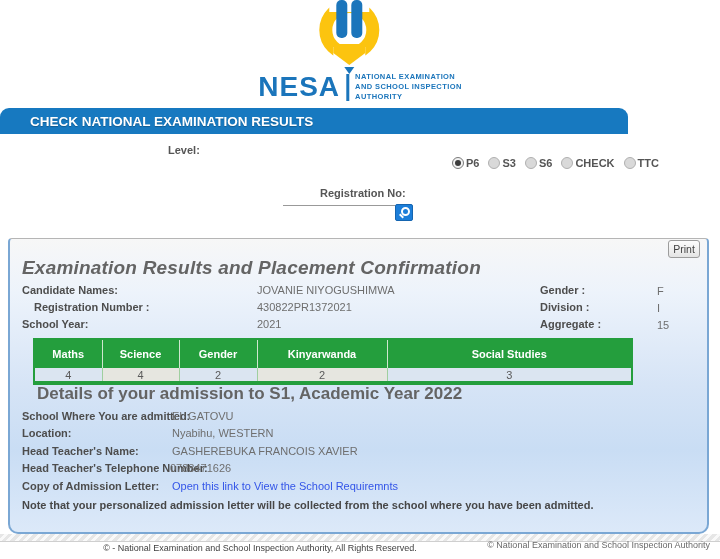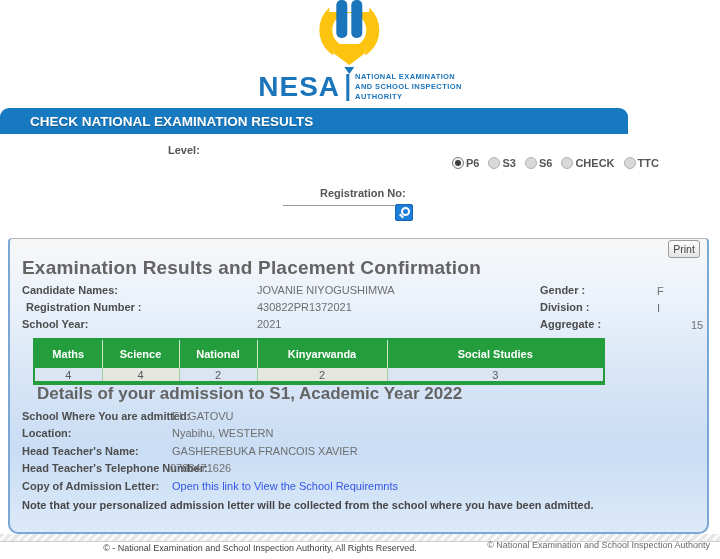--- a/index.html
+++ b/index.html
@@ -42,21 +42,21 @@
   .mag { width:9px; height:9px; border:2px solid #fff; border-radius:50%; position:relative; margin-left:2px; margin-top:-2px; }
   .mag::after { content:""; position:absolute; left:-4px; top:6px; width:5px; height:2px; background:#fff; transform:rotate(45deg); }
 
   
   .panel { position:absolute; left:8px; top:238px; width:701px; height:296px;
            background:linear-gradient(180deg,#f7f7f7 0%, #edf3fb 18%, #d6e4f6 50%, #c9ddf4 72%, #dce9f9 100%);
            border:2px solid #7aa7d4; border-top:1px solid #b5b5b5; border-radius:4px 4px 10px 10px; }
   .print-btn { position:absolute; top:1px; right:7px; width:32px; height:18px; background:linear-gradient(#fdfdfd,#e4e4e4);
                border:1px solid #9c9c9c; border-radius:3px; font-size:10.5px; color:#444; font-family:"Liberation Sans",sans-serif;
                display:flex; align-items:center; justify-content:center; cursor:pointer;text-align:center; }
-  .panel-heading { position:absolute; left:12px; top:18px; font-size:19px; font-weight:bold; color:#646464; letter-spacing:0.2px; }
+  .panel-heading { position:absolute; left:12px; top:18px; font-size:19px; font-weight:bold; color:#646464; letter-spacing:0.2px;font-style:italic; }
   .info { position:absolute; font-size:11px; white-space:nowrap; }
   .lbl { font-weight:bold; color:#4d4d4d;text-align:right; }
   .val { color:#6e6e6e; }
 
   
   .res-table { position:absolute; left:23px; top:99px; border-collapse:collapse; table-layout:fixed; }
   .res-table th { background:#249e3d; color:#fff; font-size:11px; font-weight:bold; height:15px; padding:8px;
                   border-left:1px solid #cfe6cf; text-align:center; }
   .res-table th:first-child { border-left:none; }
   .res-table td { font-size:11px; color:#5a5a5a; text-align:center; height:15px; padding:0; border-left:1px solid #9fcf9f; }
@@ -135,50 +135,50 @@
   </button>
 
   <div class="panel">
     <button class="print-btn">Print</button>
     <div class="panel-heading">Examination Results and Placement Confirmation</div>
 
     <div class="info" style="left:12px; top:45px;">
       <span class="lbl">Candidate Names:</span>
     </div>
     <div class="info val" style="left:247px; top:45px;">JOVANIE NIYOGUSHIMWA</div>
-    <div class="info" style="left:8px; top:62px;padding-left:8px;">
+    <div class="info" style="left:16px; top:62px;padding-left:8px;">
       <span class="lbl">Registration Number :</span>
     </div>
     <div class="info val" style="left:247px; top:62px;">430822PR1372021</div>
     <div class="info" style="left:12px; top:79px;">
       <span class="lbl">School Year:</span>
     </div>
     <div class="info val" style="left:247px; top:79px;">2021</div>
 
     <div class="info" style="left:530px; top:45px;">
       <span class="lbl">Gender :</span>
     </div>
     <div class="info val" style="left:647px; top:46px;">F</div>
     <div class="info" style="left:530px; top:62px;">
       <span class="lbl">Division :</span>
     </div>
     <div class="info val" style="left:647px; top:63px;">I</div>
     <div class="info" style="left:530px; top:79px;">
       <span class="lbl">Aggregate :</span>
     </div>
-    <div class="info val" style="left:681px; top:80px;">15</div>
+    <div class="info val" style="left:647px; top:80px;">15</div>
 
     <table class="res-table">
       <tbody>
           <tr>
         <th style="width:68px">Maths</th>
         <th style="width:77px">Science</th>
-        <th style="width:78px">National</th>
+        <th style="width:78px">Gender</th>
         <th style="width:130px">Kinyarwanda</th>
-        <th style="width:217px">Social Studies</th>
+        <th style="width:245px">Social Studies</th>
       </tr>
       <tr>
         <td class="c-odd">4</td>
         <td class="c-even">4</td>
         <td class="c-odd">2</td>
         <td class="c-even">2</td>
         <td class="c-odd">3</td>
       </tr>
     </tbody>
       </table>

